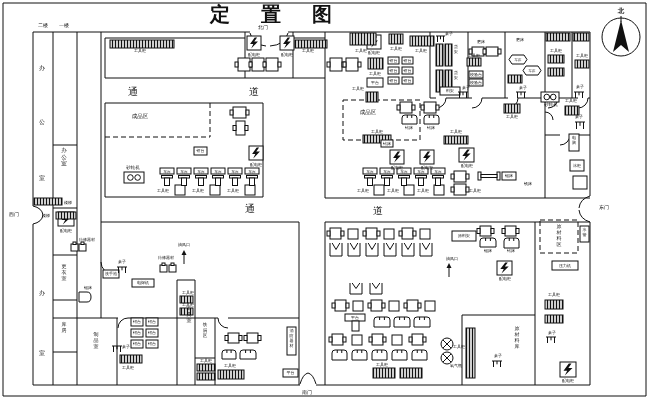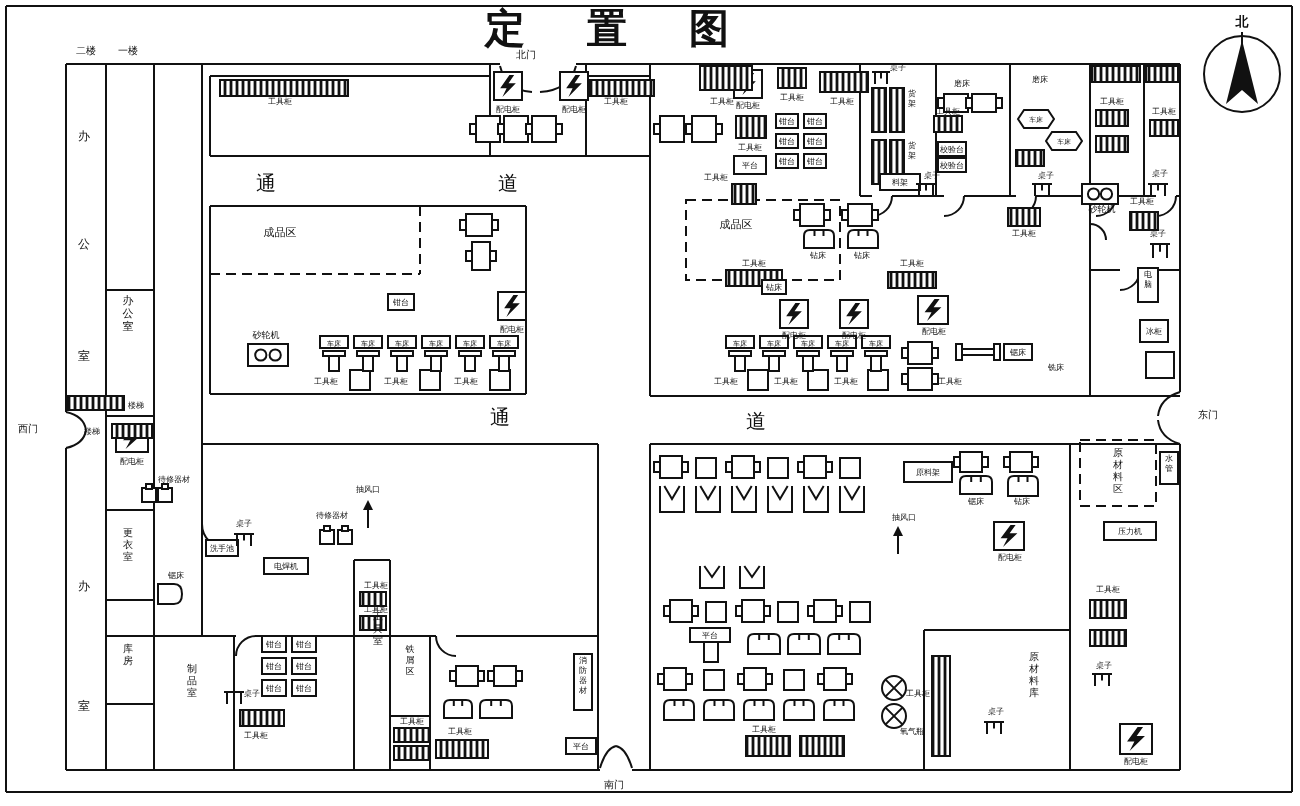--- a/index.html
+++ b/index.html
@@ -1,19 +1,19 @@
 <!DOCTYPE html>
 <html><head>
 <meta charset="utf-8">
 <style>
   html,body{margin:0;padding:0;background:#e8e8e8;}
   #stage{position:relative;width:650px;height:403px;background:#ffffff;overflow:hidden;
          font-family:"Liberation Sans",sans-serif;}
   #plan-svg{position:absolute;left:0;top:0;}
-  #title{position:absolute;left:210px;top:1px;width:200px;text-align:center;
+  #title{position:absolute;left:210px;top:1px;width:200px;
          font-size:20px;font-weight:bold;letter-spacing:13px;color:#111;
          font-family:"Liberation Serif","DejaVu Serif",serif;}
 </style>
 </head>
 <body>
 
 <div id="stage">
   <svg id="plan-svg" width="650" height="403">
     <defs>
       <pattern id="hp" patternUnits="userSpaceOnUse" width="3" height="6">

